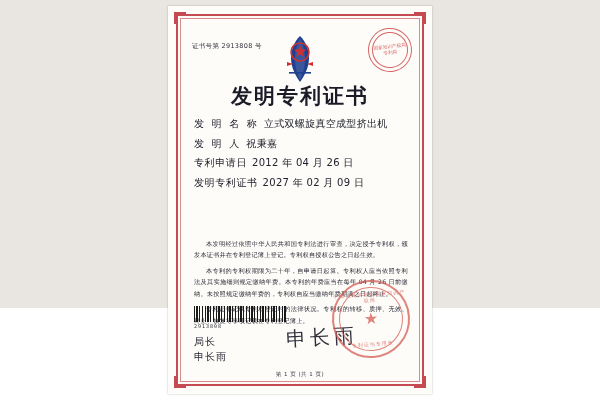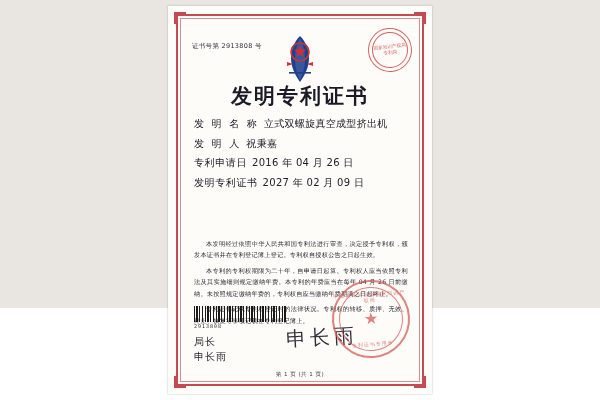--- a/index.html
+++ b/index.html
@@ -289,21 +289,21 @@
       <div class="field">
         <span class="label">发 明 名 称</span>
         <span class="value">立式双螺旋真空成型挤出机</span>
       </div>
       <div class="field">
         <span class="label">发 明 人</span>
         <span class="value">祝秉嘉</span>
       </div>
       <div class="field wide">
         <span class="label">专利申请日</span>
-        <span class="value">2016 年 04 月 26 日</span>
+        <span class="value">2012 年 04 月 26 日</span>
       </div>
       <div class="field wide">
         <span class="label">发明专利证书</span>
         <span class="value">2027 年 02 月 09 日</span>
       </div>
     </div>
 
     <div class="body-text">
       <p>本发明经过依照中华人民共和国专利法进行审查，决定授予专利权，颁发本证书并在专利登记簿上登记。专利权自授权公告之日起生效。</p>
       <p>本专利的专利权期限为二十年，自申请日起算。专利权人应当依照专利法及其实施细则规定缴纳年费。本专利的年费应当在每年 04 月 26 日前缴纳。未按照规定缴纳年费的，专利权自应当缴纳年费期满之日起终止。</p>

